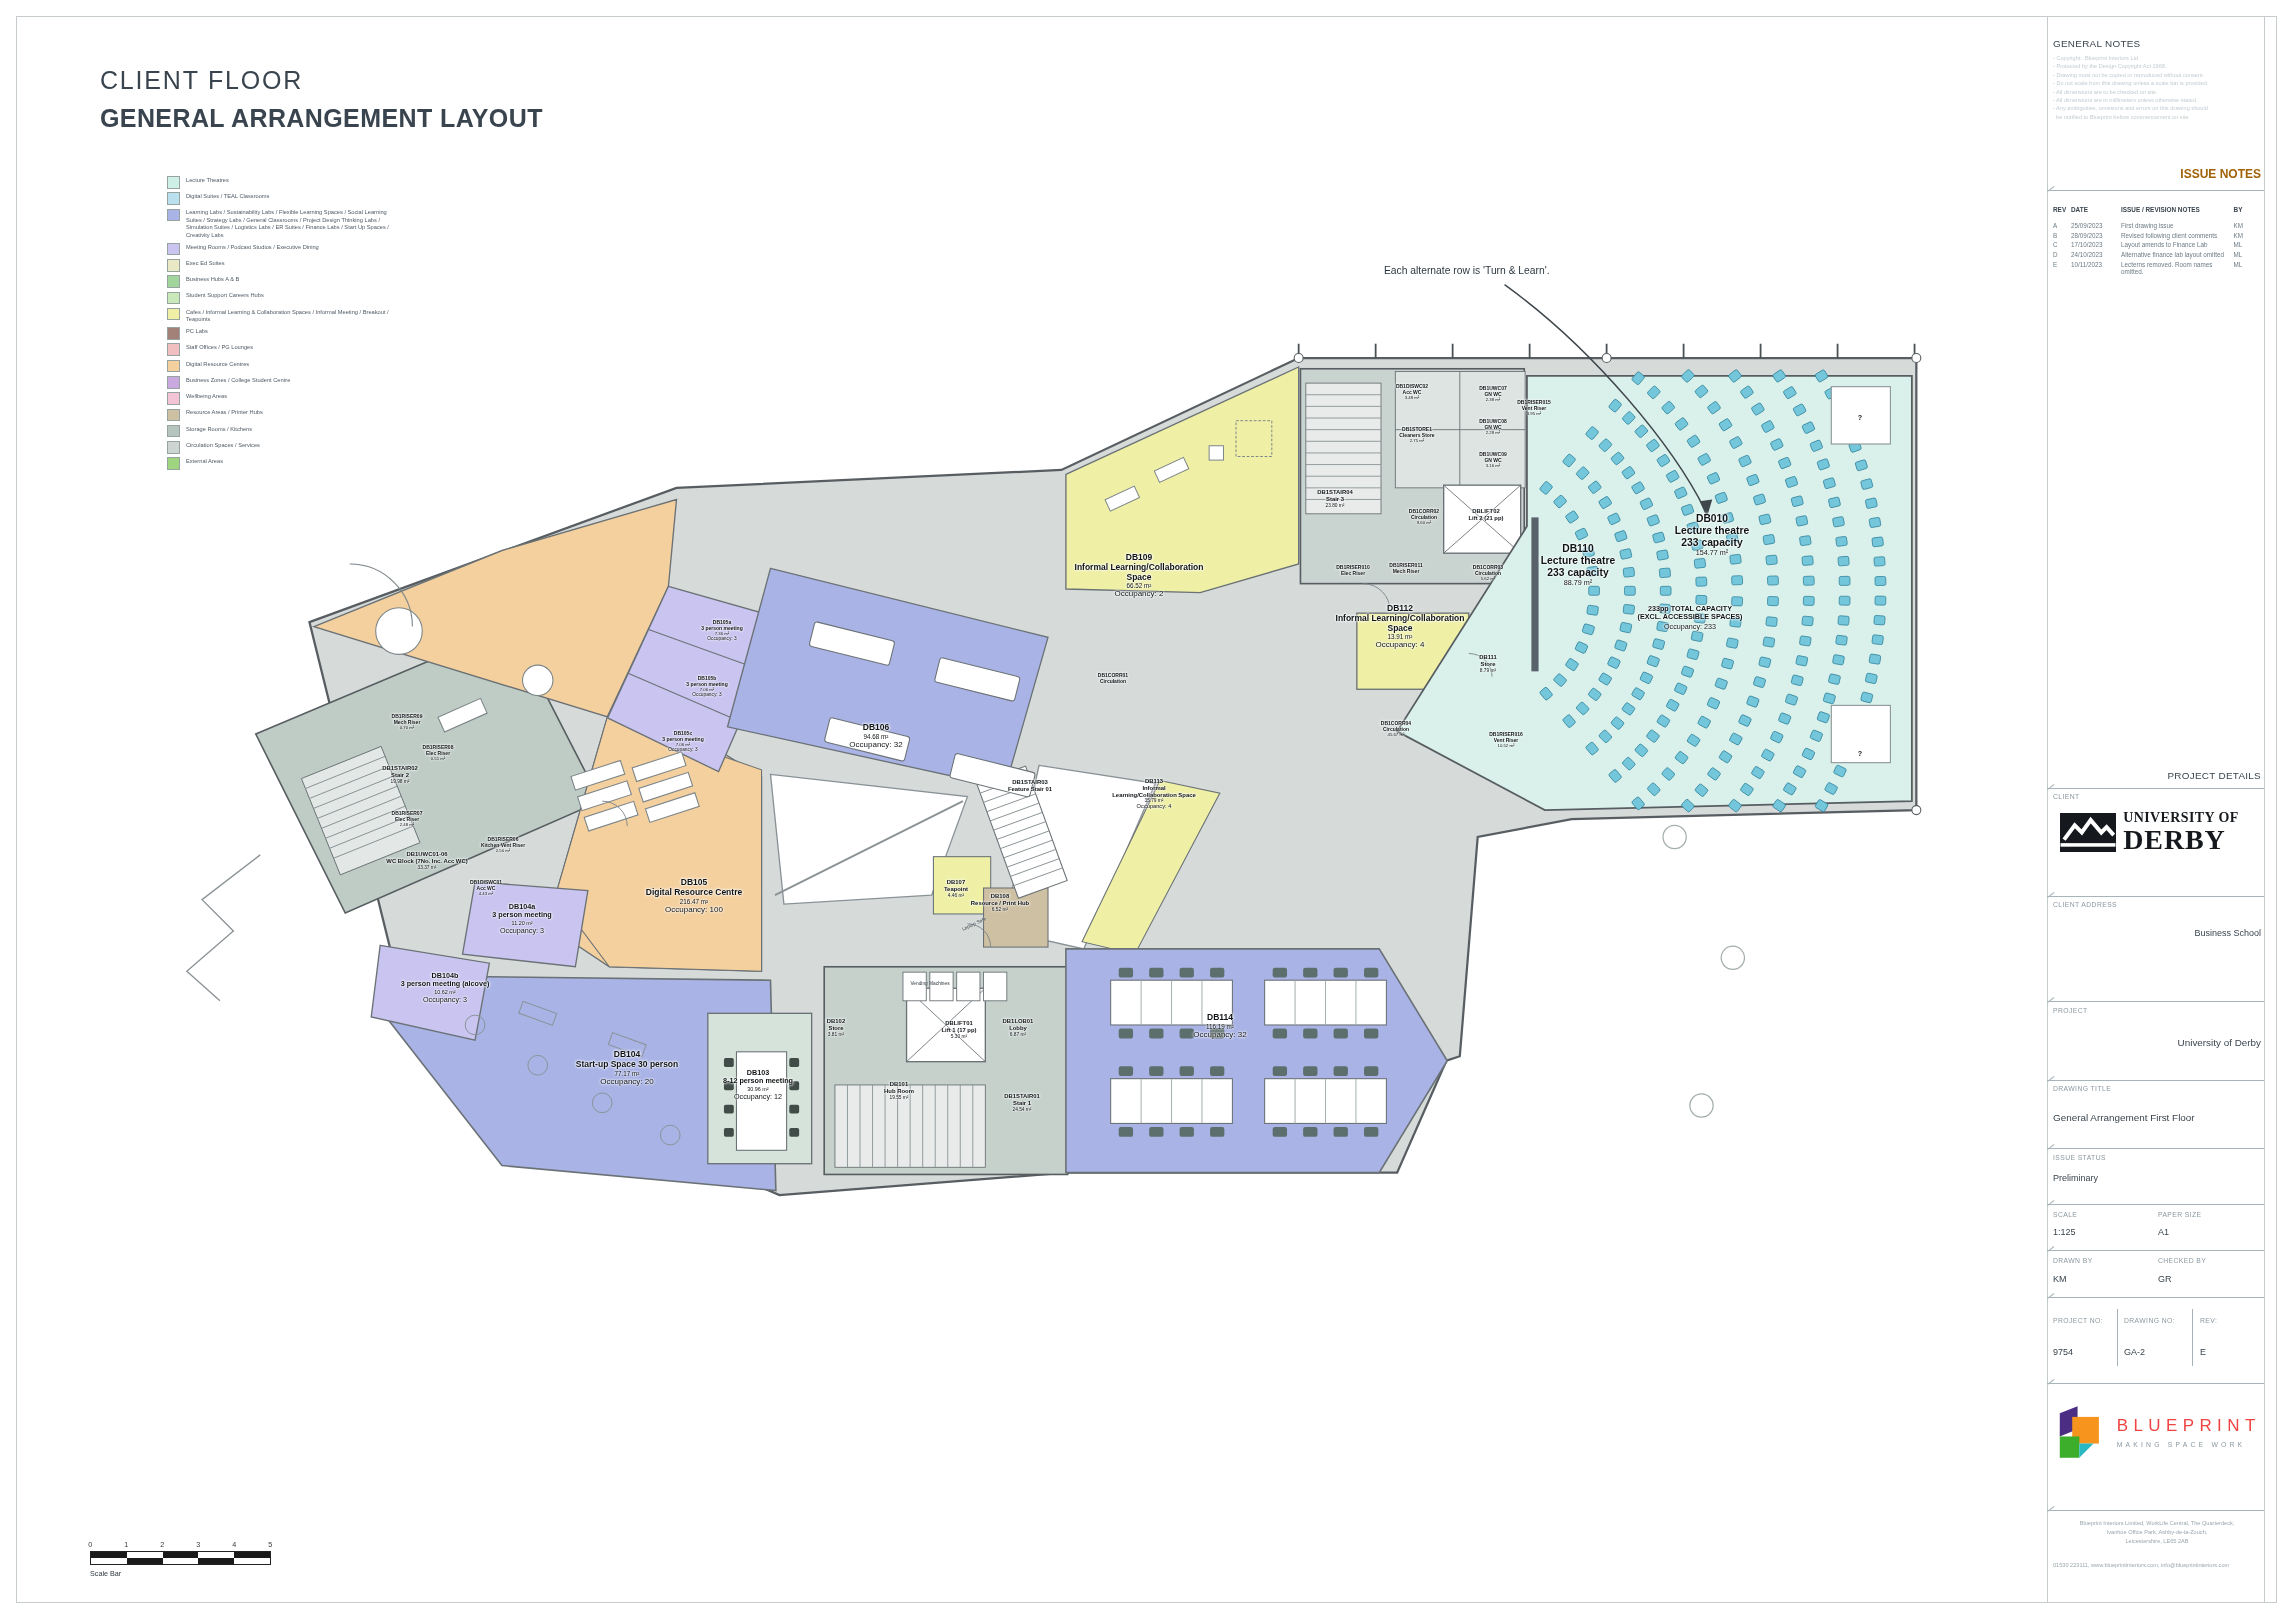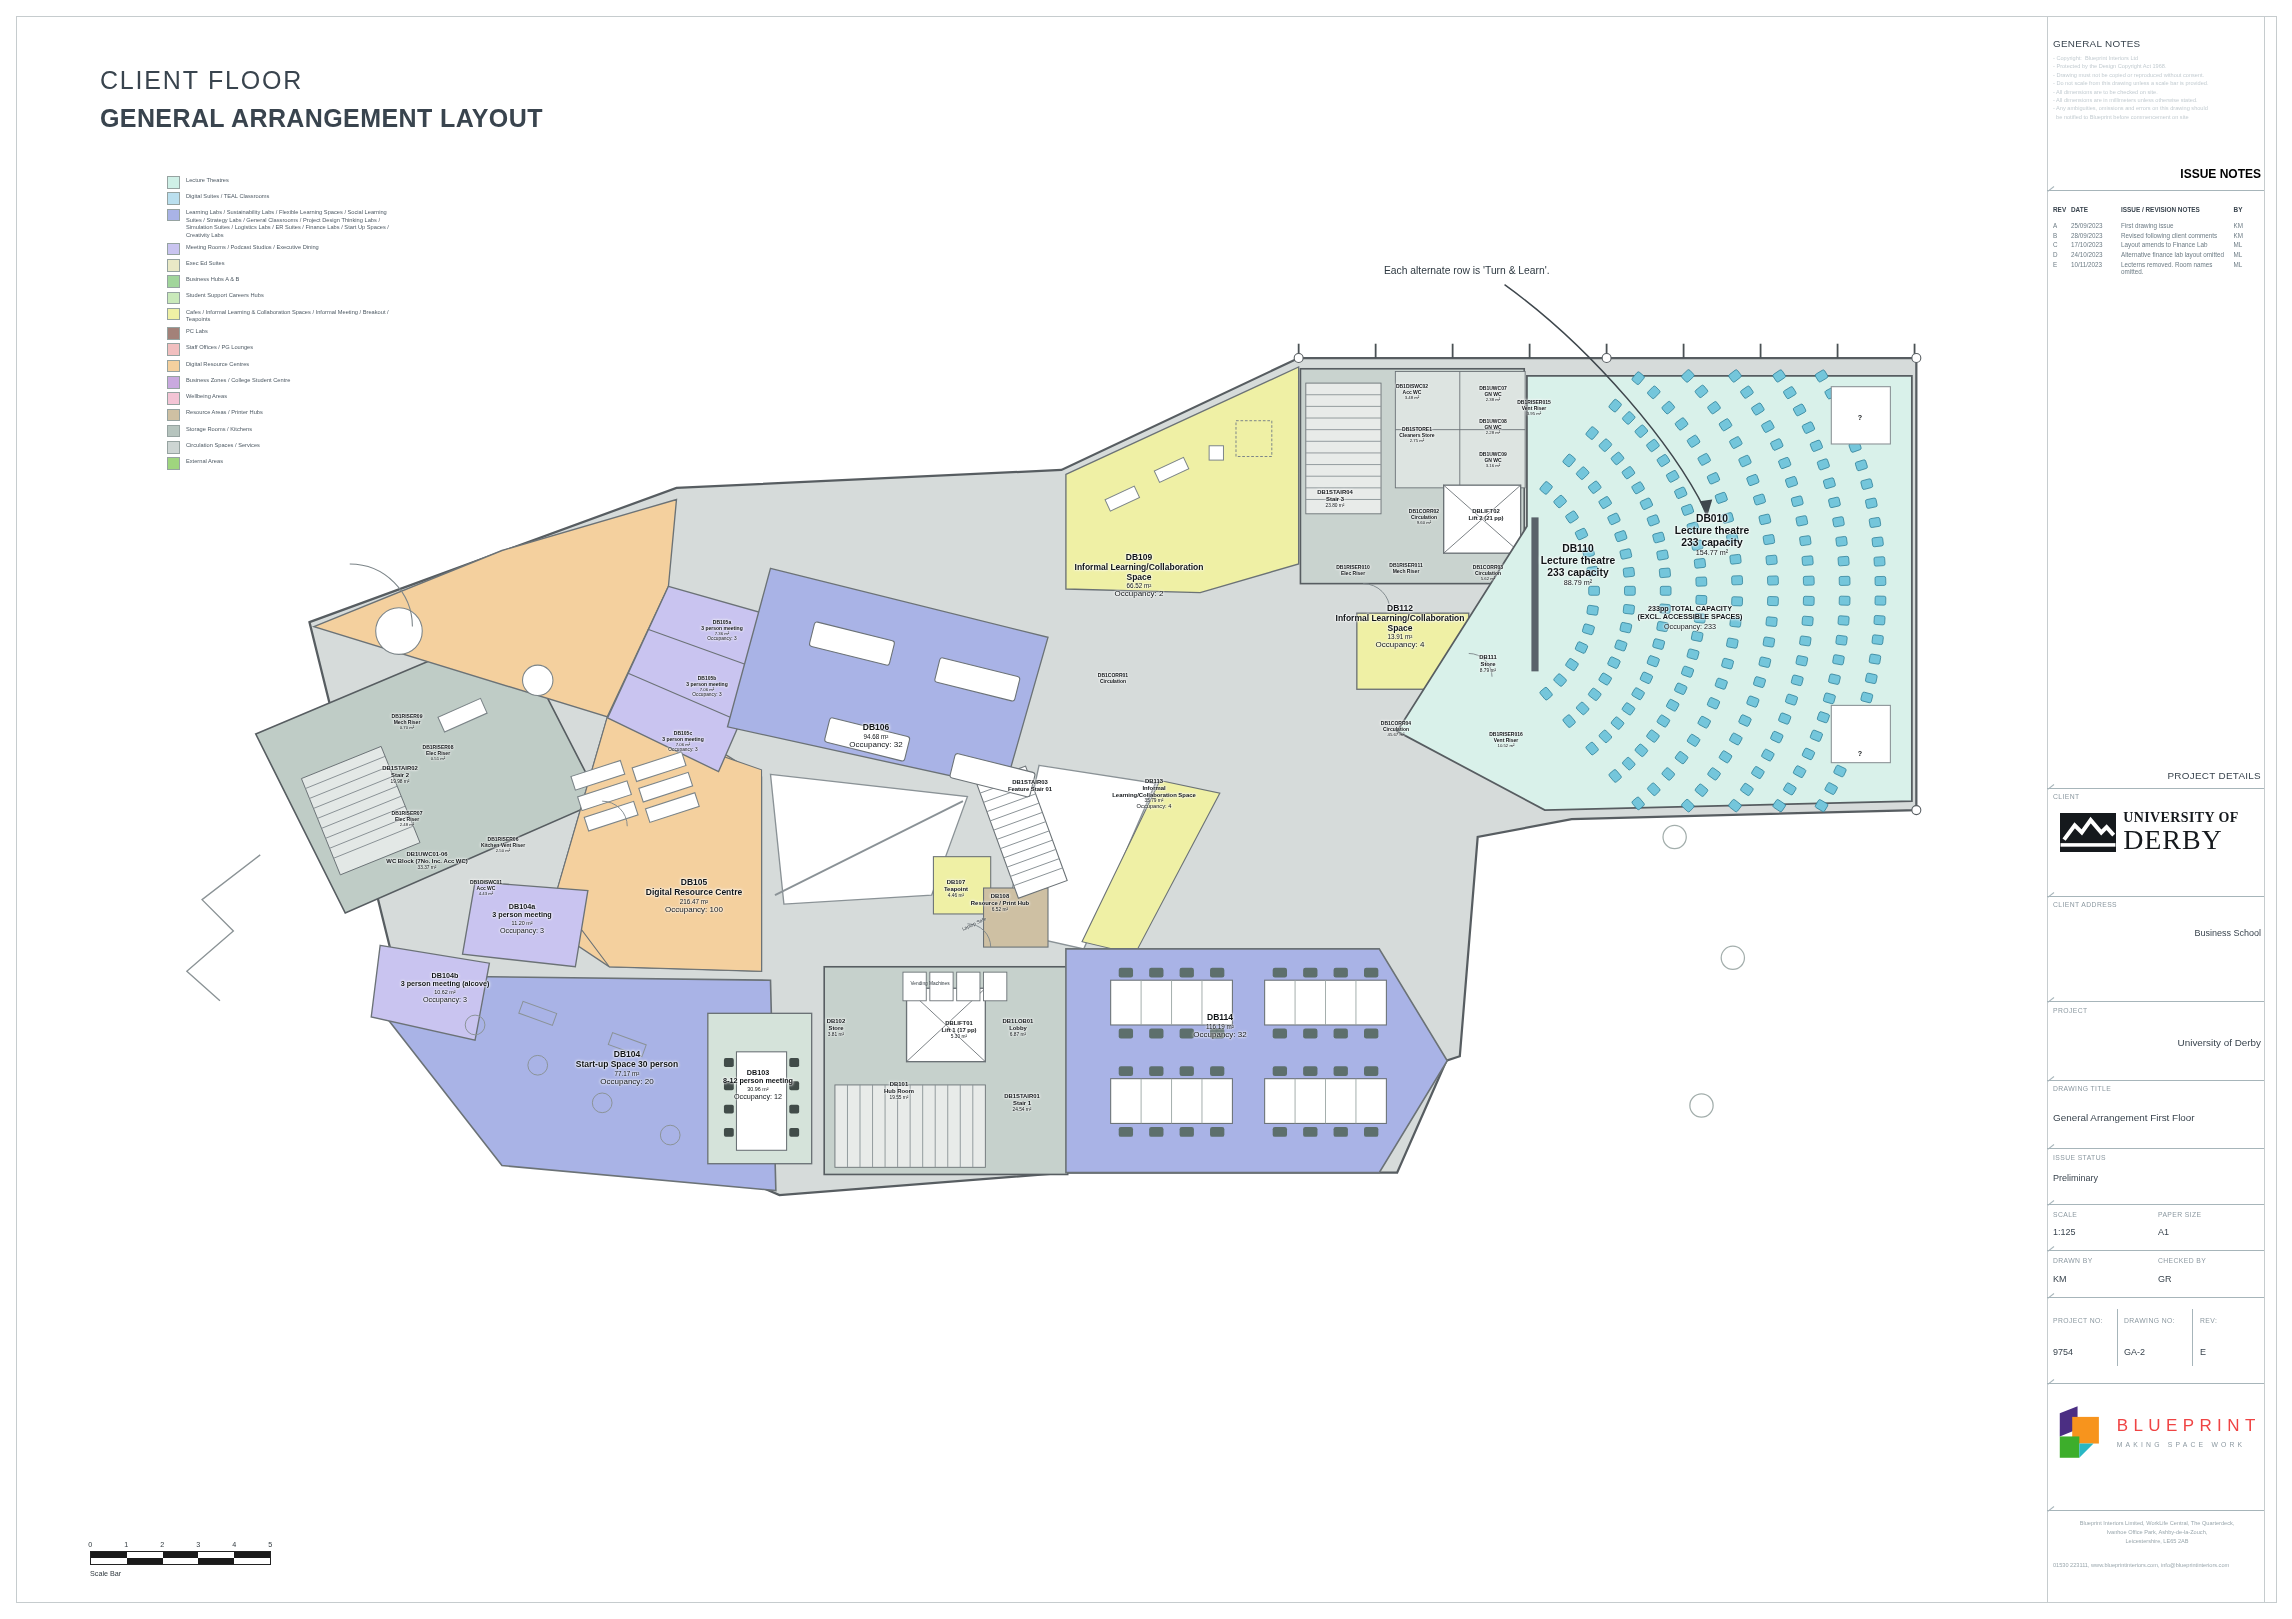--- a/index.html
+++ b/index.html
@@ -40,34 +40,34 @@
   
   .rp{position:absolute;left:2053px;width:208px;}
   .rp-h{font-weight:normal;font-size:9.9px;letter-spacing:0.3px;color:#39444e;}
   .rp-h.right{text-align:right;}
   .note-line{font-size:5.6px;line-height:1.5;color:#c3ccd1;white-space:pre;}
   .sep{position:absolute;left:2047px;width:217px;height:0.9px;background:#a7b5ba;}
   .sep::before{content:"";position:absolute;left:-0.9px;top:-3.6px;width:8px;height:0.9px;background:#a7b5ba;
     transform:rotate(-38deg);transform-origin:right center;}
   .flabel{font-size:6.8px;color:#8b98a0;letter-spacing:0.4px;}
   .fvalue{font-size:9px;color:#39444e;}
-  .issue-head{position:absolute;left:2053px;width:208px;text-align:right;font-size:12px;font-weight:bold;color:#000000;}
+  .issue-head{position:absolute;left:2053px;width:208px;text-align:right;font-size:12px;font-weight:bold;color:#a16207;}
   .itable{position:absolute;left:2053px;width:210px;font-size:6.3px;color:#6c7b84;}
   .irow{display:flex;margin-bottom:2.7px;}
   .irow .c-rev{flex:0 0 18px;}
   .irow .c-date{flex:0 0 50px;}
   .irow .c-notes{flex:0 0 109px;padding-right:3.6px;}
   .irow .c-by{flex:0 0 21.5px;}
   .ihead{color:#39444e;font-weight:bold;font-size:6.4px;}
   
   #uod{position:absolute;left:2060px;display:flex;align-items:center;}
   #uod .mark{width:56px;height:39px;background:#15191d;position:relative;flex:0 0 56px;}
   #uod .txt{margin-left:7.2px;font-family:"Liberation Serif",serif;color:#15191d;line-height:1;}
   #uod .u1{font-size:14px;font-weight:bold;letter-spacing:0.4px;}
-  #uod .u2{font-size:28px;font-weight:normal;letter-spacing:0.9px;margin-top:0.9px;}
+  #uod .u2{font-size:28px;font-weight:bold;letter-spacing:0.9px;margin-top:0.9px;}
   
   #bp{position:absolute;left:2058px;display:flex;align-items:center;}
   #bp .txt{margin-left:10.7px;}
   #bp .b1{font-size:17px;letter-spacing:5.4px;color:#ef4444;}
   #bp .b2{font-size:6.8px;letter-spacing:3.2px;color:#8b98a0;margin-top:4.5px;}
   .addr{font-size:5.6px;line-height:1.6;color:#9aa7ad;text-align:center;}
   .contact{font-size:5.6px;color:#9aa7ad;}
   .threecol-div{position:absolute;width:0.9px;background:#a7b5ba;}
 </style>
 </head>

